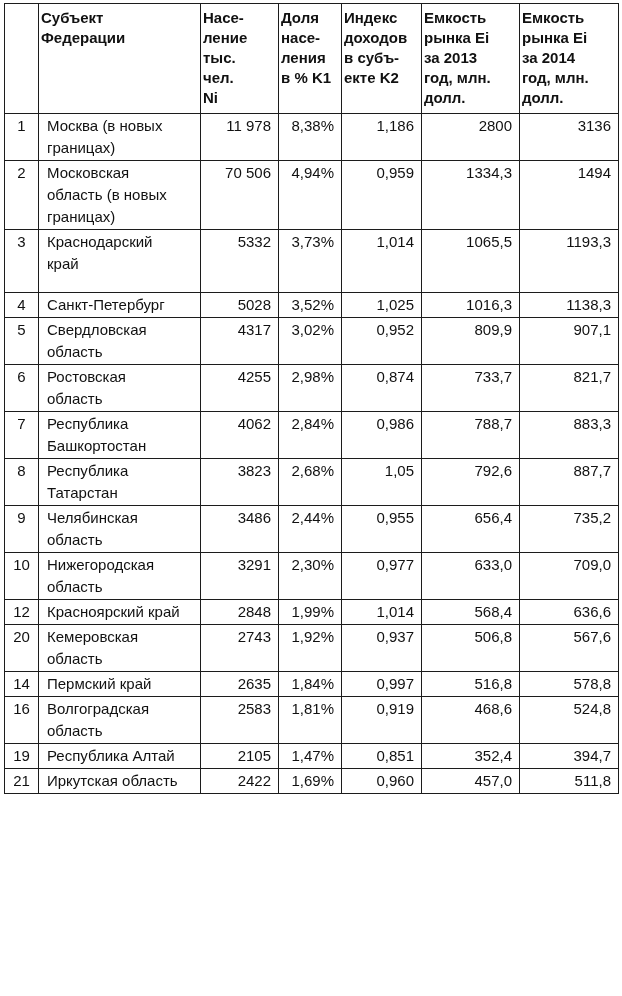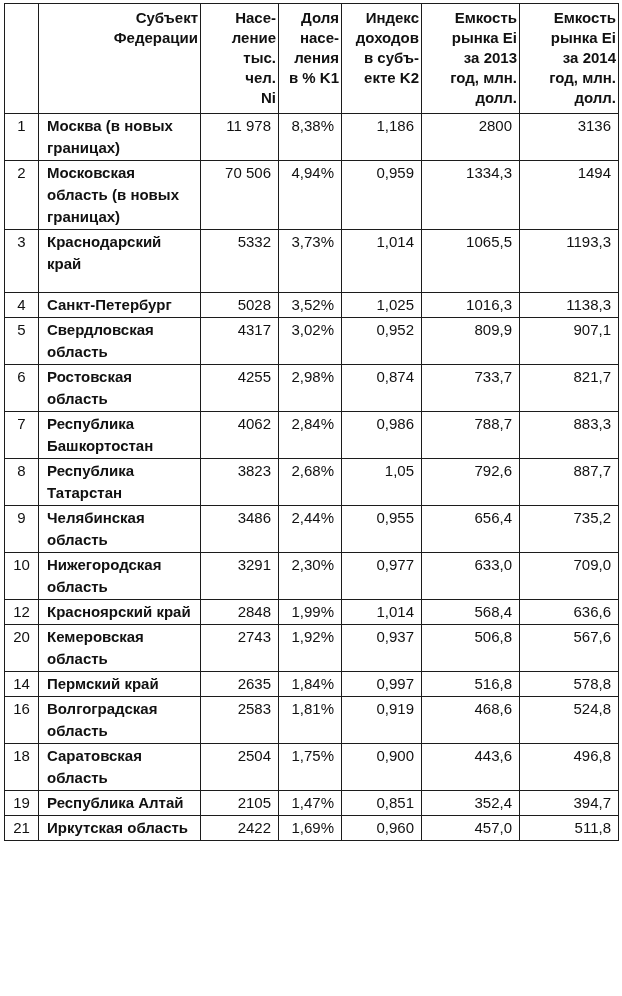--- a/index.html
+++ b/index.html
@@ -24,39 +24,38 @@
   }
   th, td {
     border: 1px solid #1c1c1c;
     vertical-align: top;
     overflow: hidden;
   }
   thead th {
     font-weight: bold;
     font-size: 15px;
     line-height: 20px;
-    text-align: right;
+    text-align: left;
     padding: 4px 2px 5px;
     white-space: pre-line;
   }
   tbody td {
     font-size: 15px;
     line-height: 22px;
     padding: 1px 6px 1px 6px;
     white-space: pre-line;
   }
   td.num {
     text-align: center;
     padding-left: 2px;
     padding-right: 2px;
   }
   td.region {
     text-align: left;
     padding-left: 8px;
-    font-weight: bold;
   }
   td.val {
     text-align: right;
     padding-right: 7px;
   }
   
   tbody tr:nth-child(3) td { height: 60px; }
   
   col.c-num   { width: 34px; }
   col.c-region{ width: 162px; }
@@ -243,30 +242,20 @@
           <td class="num">16</td>
           <td class="region">Волгоградская
 область</td>
           <td class="val">2583</td>
           <td class="val">1,81%</td>
           <td class="val">0,919</td>
           <td class="val">468,6</td>
           <td class="val">524,8</td>
         </tr>
         <tr>
-          <td class="num">18</td>
-          <td class="region">Саратовская
-область</td>
-          <td class="val">2504</td>
-          <td class="val">1,75%</td>
-          <td class="val">0,900</td>
-          <td class="val">443,6</td>
-          <td class="val">496,8</td>
-        </tr>
-        <tr>
           <td class="num">19</td>
           <td class="region">Республика Алтай</td>
           <td class="val">2105</td>
           <td class="val">1,47%</td>
           <td class="val">0,851</td>
           <td class="val">352,4</td>
           <td class="val">394,7</td>
         </tr>
         <tr>
           <td class="num">21</td>

